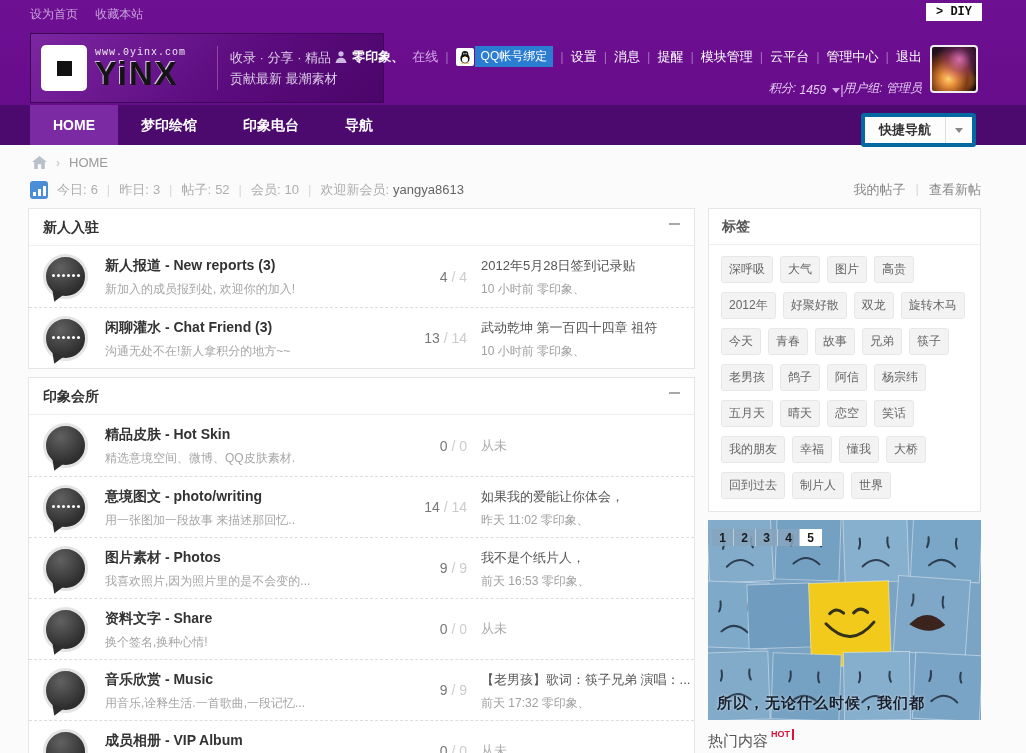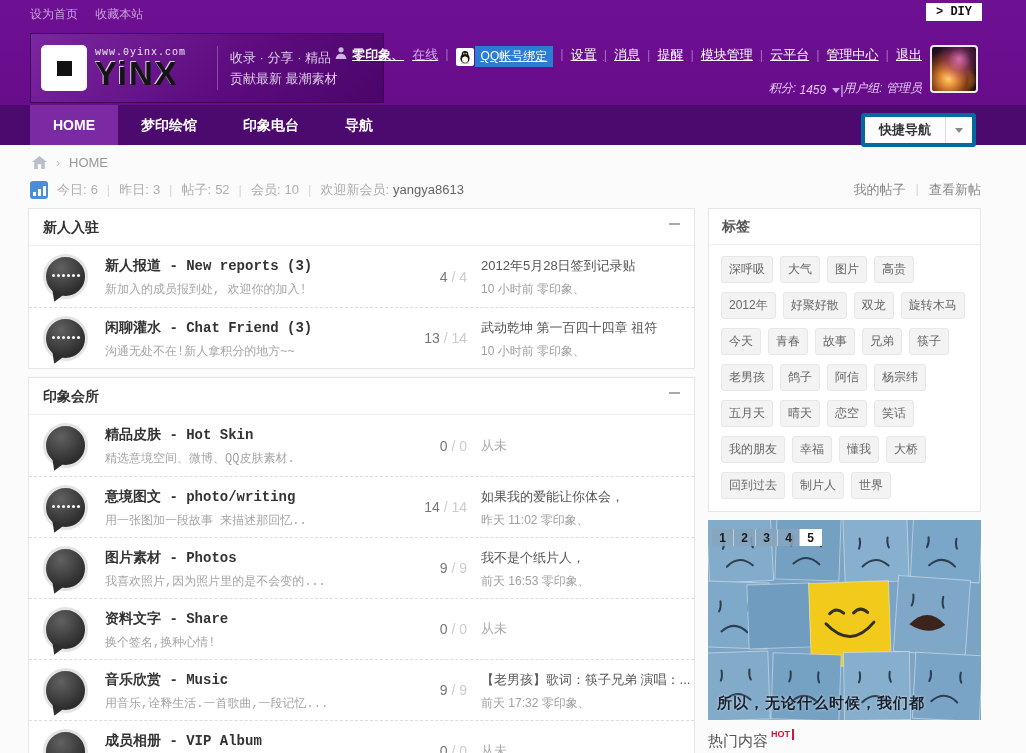--- a/index.html
+++ b/index.html
@@ -16,21 +16,21 @@
   .logo-banner { position:absolute; top:33px; left:30px; width:354px; height:70px; background:linear-gradient(135deg,#7c26a2 0%,#5b0b7d 60%,#4b0569 100%); border:1px solid #3d0257; display:flex; align-items:center; }
   .logo-mark { width:46px; height:46px; background:#fff; border-radius:5px; margin:0 8px 0 10px; display:flex; align-items:center; justify-content:center; flex:none; }
   .logo-mark-inner { width:15px; height:15px; background:#121212; }
   .logo-textcol { display:flex; flex-direction:column; min-width:118px; }
   .logo-url { font-size:10px; color:#f0e6f6; letter-spacing:1px; font-family:"Liberation Mono","DejaVu Sans Mono",monospace; }
   .logo-name { font-size:33px; line-height:32px; font-weight:bold; color:#141414; letter-spacing:2px; text-shadow:-1px -1px 0 rgba(255,255,255,.75); }
   .logo-sep { width:1px; height:44px; background:#8b4aa8; margin:0 12px 0 4px; flex:none; }
   .logo-tagline { font-size:13px; color:#ded0e8; line-height:21px; white-space:nowrap; }
 
   .user-panel { position:absolute; top:46px; right:104px; text-align:right; color:#fff; }
-  .user-line { display:flex; justify-content:flex-end; align-items:flex-start; font-size:13px;text-decoration:underline; }
+  .user-line { display:flex; justify-content:flex-end; align-items:center; font-size:13px; }
   .user-line .sep { color:#a06abd; margin:0 7px; }
   .user-name { font-weight:bold; color:#fff; cursor:pointer; margin-left:4px; }
   .user-status { color:#d9a8ec; margin-left:8px; }
   .qq-chip { display:flex; align-items:center; cursor:pointer; }
   .qq-iconbox { width:18px; height:18px; background:#fff; border-radius:2px; display:flex; align-items:center; justify-content:center; }
   .qq-bind { background:#2b7dd2; color:#fff; font-size:12px; padding:2px 6px; margin-left:1px; }
   .user-link { color:#fff; cursor:pointer; text-decoration:none; }
   .user-link + .user-link::before { content:"|"; color:#a06abd; margin:0 7px; cursor:default; }
   .user-line2 { margin-top:13px; color:#e6cdf4; font-size:12px; display:flex; justify-content:flex-end; align-items:flex-end;font-style:italic; }
   .caret-down { display:inline-block; width:0; height:0; border:4px solid transparent; border-top:5px solid #cfa0e4; margin:4px 0 0 6px; }
@@ -74,21 +74,21 @@
   .panel-head { padding:9px 14px 8px; border-bottom:1px solid #eee; position:relative; }
   .panel-title { font-size:14px; font-weight:bold; color:#333; }
   .collapse-btn { position:absolute; right:14px; top:14px; width:11px; height:2px; background:#a8a8a8; cursor:pointer; }
 
   .forum-row { position:relative; height:61px; padding:11px 14px 0 76px; }
   .forum-row + .forum-row { border-top:1px dashed #ddd; }
   .f-icon { position:absolute; left:14px; top:8px; width:45px; height:45px; border-radius:50%; background:radial-gradient(circle at 38% 28%, #616161 0%, #2d2d2d 72%); border:3px solid #e4e4e4; }
   .f-icon::after { content:""; position:absolute; left:3px; bottom:-12px; width:0; height:0; border:6px solid transparent; border-top:10px solid #2d2d2d; transform:rotate(22deg); }
   .f-dots { display:none; }
   .f-icon.dots .f-dots { display:block; position:absolute; left:6px; top:17px; width:3px; height:3px; background:#fff; border-radius:50%; box-shadow:5px 0 0 #fff, 10px 0 0 #fff, 15px 0 0 #fff, 20px 0 0 #fff, 25px 0 0 #fff; }
-  .f-main { width:300px;font-family:Liberation Mono, monospace; }
+  .f-main { width:300px; }
   .f-title { font-size:14px; font-weight:bold; color:#333; cursor:pointer; white-space:nowrap; }
   .f-desc { font-size:12px; color:#a6a6a6; margin-top:6px; white-space:nowrap; }
   .f-stats { position:absolute; left:360px; top:50%; transform:translateY(-50%); width:78px; text-align:right; font-size:14px; color:#777; white-space:nowrap; }
   .f-stats .posts { color:#ccc; }
   .f-stats .posts::before { content:" / "; color:#ccc; }
   .f-last { position:absolute; left:452px; top:11px; width:218px; }
   .f-last-title { font-size:13px; color:#555; white-space:nowrap; overflow:hidden; cursor:pointer; }
   .f-last-meta { font-size:12px; color:#a0a0a0; margin-top:6px; white-space:nowrap; }
   .f-last.never { top:50%; transform:translateY(-50%); }
   .f-last.never .f-last-title { color:#aaa; cursor:default;font-family:Liberation Serif, serif; }

